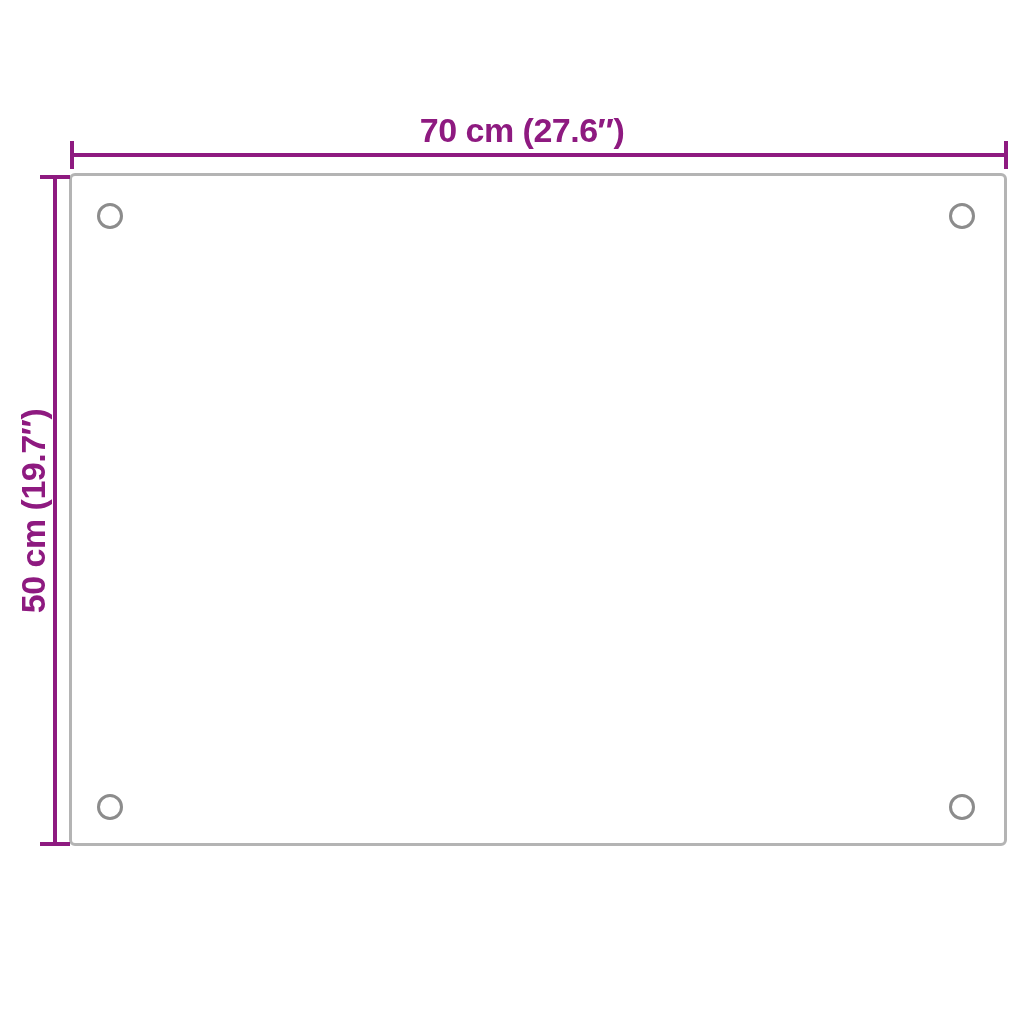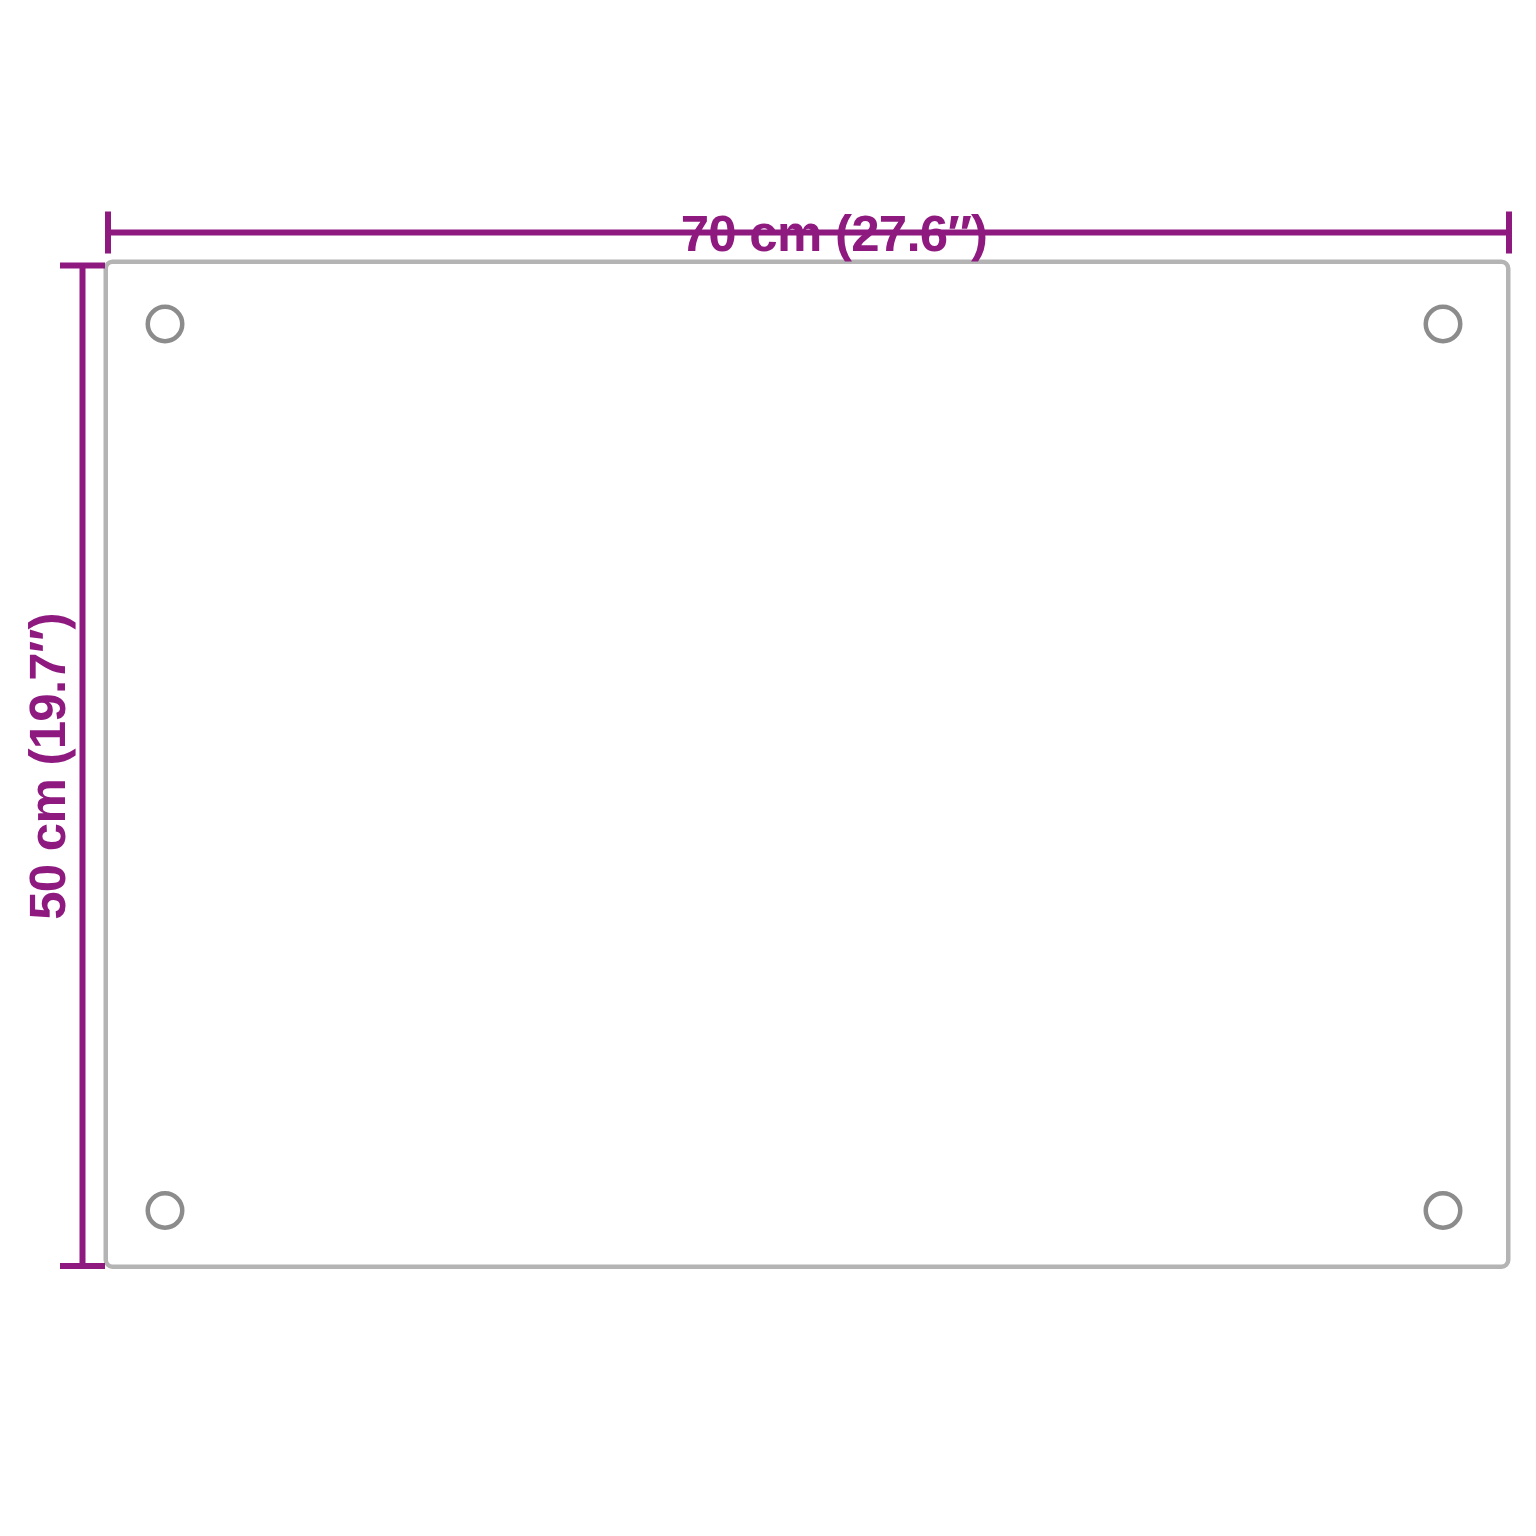--- a/index.html
+++ b/index.html
@@ -90,24 +90,23 @@
   
   .dim-label {
     position: absolute;
     color: var(--dimension-accent);
     font-size: 34px;
     font-weight: bold;
     letter-spacing: -0.5px;
     white-space: nowrap;
   }
   .dim-label.width-label {
-    left: 556px;
+    left: 522px;
     top: 130px;
     transform: translate(-50%, -50%);
-    margin-top: 27px;
   }
   .dim-label.height-label {
     left: 33px;
     top: 511px;
     transform: translate(-50%, -50%) rotate(-90deg);
   }
 </style>
 </head>
 <body>
 

